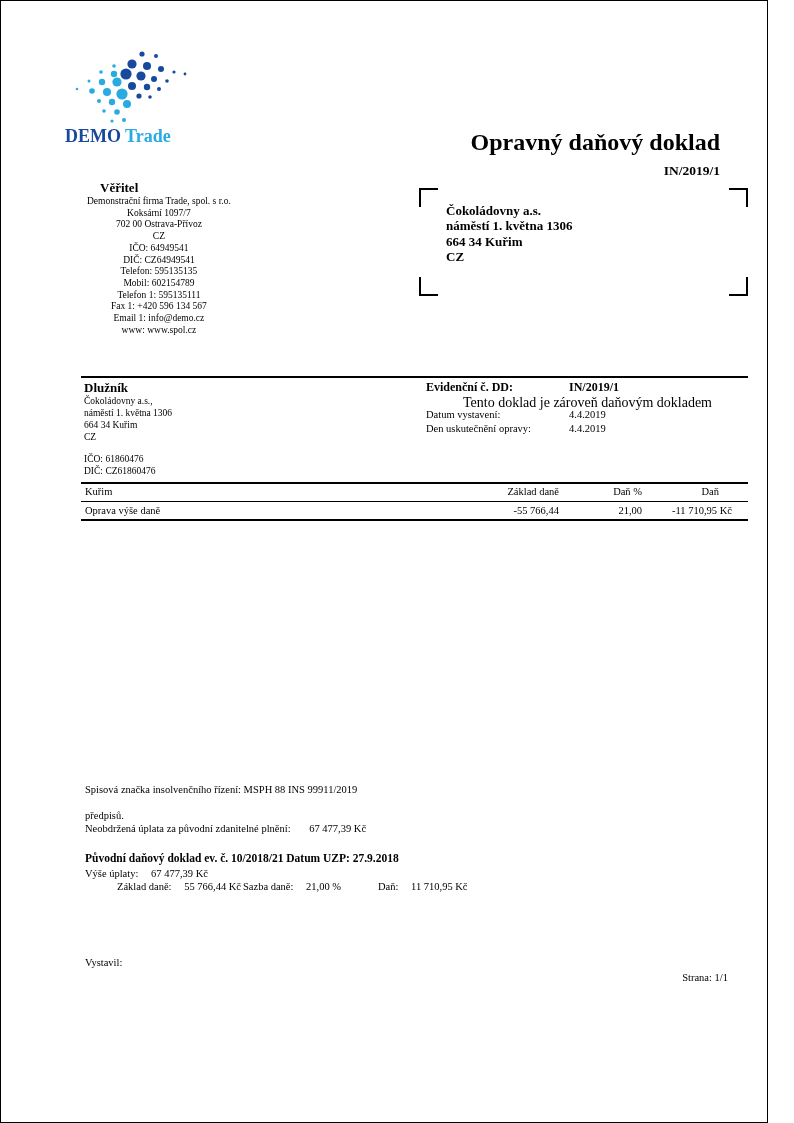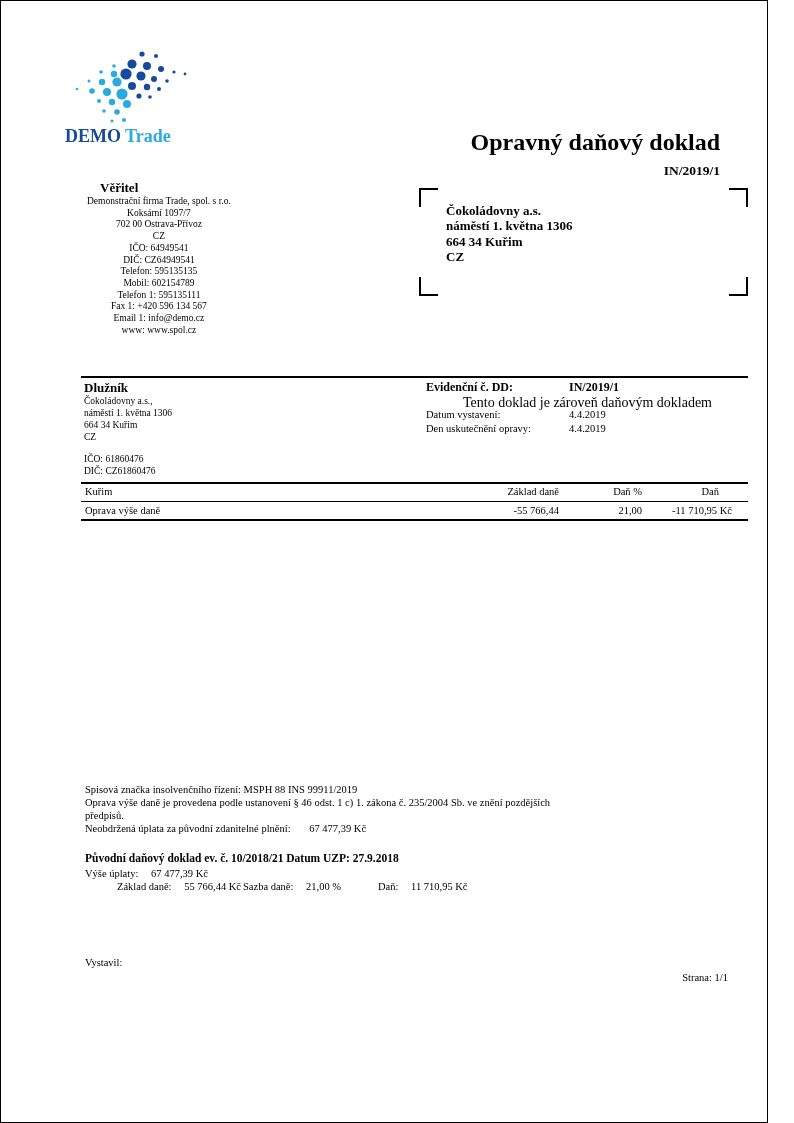--- a/index.html
+++ b/index.html
@@ -182,21 +182,20 @@
   <div class="rule thin" style="top:500px;"></div>
   <div class="tbl-row" style="top:504px;">
     <span class="c-name">Oprava výše daně</span>
     <span class="c-base">-55 766,44</span>
     <span class="c-rate">21,00</span>
     <span class="c-tax">-11 710,95 Kč</span>
   </div>
   <div class="rule thick" style="top:518px;"></div>
 
   <div class="note-line" style="top:783px;">Spisová značka insolvenčního řízení: MSPH 88 INS 99911/2019</div>
-  <div class="note-line" style="top:796px;">Oprava výše daně je provedena podle ustanovení § 46 odst. 1 c) 1. zákona č. 235/2004 Sb. ve znění pozdějších</div>
   <div class="note-line" style="top:809px;">předpisů.</div>
   <div class="note-line" style="top:822px;">
     <span>Neobdržená úplata za původní zdanitelné plnění:</span>
     <span class="val">67 477,39 Kč</span>
   </div>
 
   <div class="orig-heading">Původní daňový doklad ev. č. 10/2018/21 Datum UZP: 27.9.2018</div>
   <div class="note-line pair" style="top:867px;">
     <span>Výše úplaty:</span>
     <span class="val">67 477,39 Kč</span>

